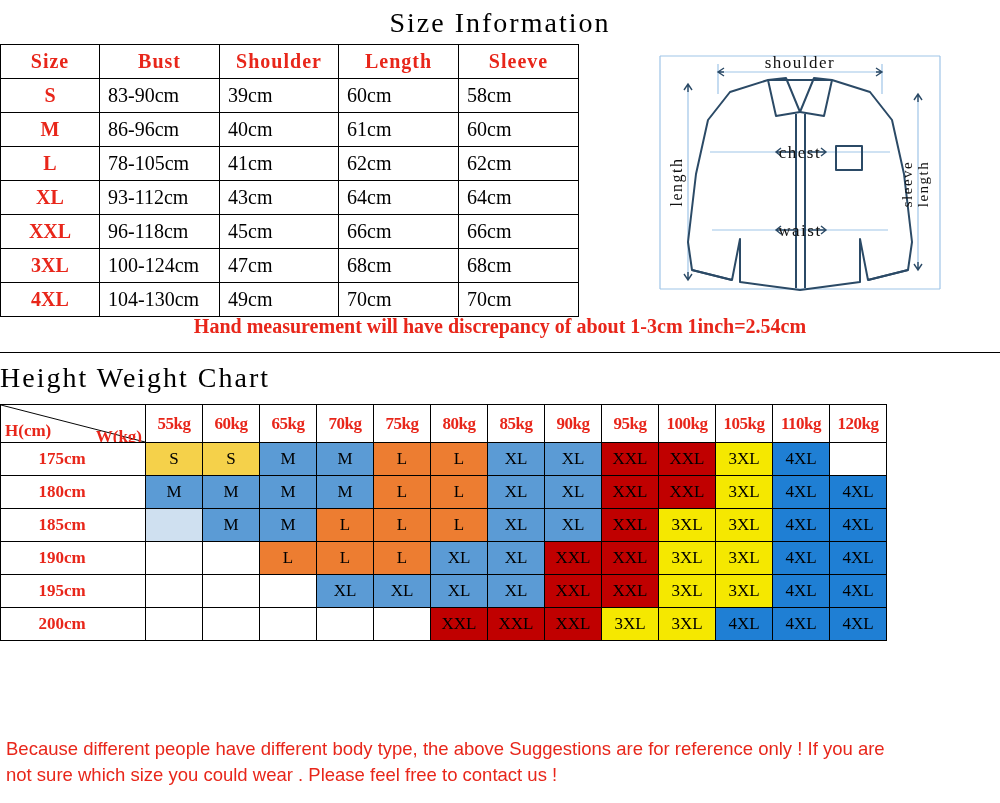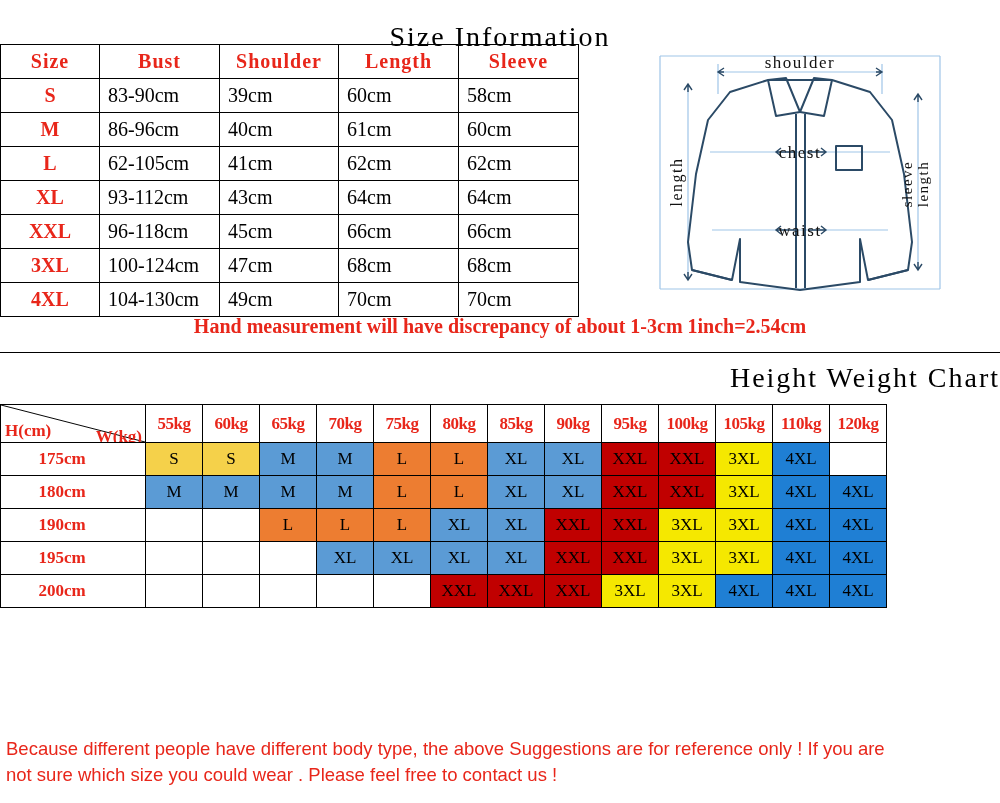--- a/index.html
+++ b/index.html
@@ -27,21 +27,21 @@
     width: 1000px;
     height: 355px;
     box-sizing: border-box;
   }
   .size-title {
     text-align: center;
     font-family: "Liberation Serif", serif;
     font-size: 28px;
     letter-spacing: 2px;
     color: #000;
-    padding-top: 20px;
+    padding-top: 6px;
     height: 36px;
     line-height: 34px;
   }
   .size-table {
     position: absolute;
     left: 0px;
     top: 44px;
     width: 578px;
     border-collapse: collapse;
     table-layout: fixed;
@@ -104,21 +104,21 @@
     height: 278px;
   }
   .shirt-wrap svg { display: block; }
 
   
   .hw-title {
     position: absolute;
     left: 0;
     top: 362px;
     width: 1000px;
-    text-align: right;
+    text-align: left;
     font-size: 28px;
     letter-spacing: 2px;
     font-family: "Liberation Serif", serif;
     color: #000;
   }
   .hw-table {
     position: absolute;
     left: 0;
     top: 404px;
     width: 853px;
@@ -234,21 +234,21 @@
           </tr>
           <tr>
             <td class="sz">M</td>
             <td class="val">86-96cm</td>
             <td class="val">40cm</td>
             <td class="val">61cm</td>
             <td class="val">60cm</td>
           </tr>
           <tr>
             <td class="sz">L</td>
-            <td class="val">62-105cm</td>
+            <td class="val">78-105cm</td>
             <td class="val">41cm</td>
             <td class="val">62cm</td>
             <td class="val">62cm</td>
           </tr>
           <tr>
             <td class="sz">XL</td>
             <td class="val">93-112cm</td>
             <td class="val">43cm</td>
             <td class="val">64cm</td>
             <td class="val">64cm</td>
@@ -414,20 +414,36 @@
           <td class="cell" style="background: rgb(237, 125, 49);">L</td>
           <td class="cell" style="background: rgb(91, 155, 213);">XL</td>
           <td class="cell" style="background: rgb(91, 155, 213);">XL</td>
           <td class="cell" style="background: rgb(192, 0, 0);">XXL</td>
           <td class="cell" style="background: rgb(192, 0, 0);">XXL</td>
           <td class="cell" style="background: rgb(245, 232, 0);">3XL</td>
           <td class="cell" style="background: rgb(31, 127, 212);">4XL</td>
           <td class="cell" style="background: rgb(31, 127, 212);">4XL</td>
         </tr>
         <tr>
+          <td class="h-cell">185cm</td>
+          <td class="cell" style="background: rgb(207, 224, 240);"></td>
+          <td class="cell" style="background: rgb(91, 155, 213);">M</td>
+          <td class="cell" style="background: rgb(91, 155, 213);">M</td>
+          <td class="cell" style="background: rgb(237, 125, 49);">L</td>
+          <td class="cell" style="background: rgb(237, 125, 49);">L</td>
+          <td class="cell" style="background: rgb(237, 125, 49);">L</td>
+          <td class="cell" style="background: rgb(91, 155, 213);">XL</td>
+          <td class="cell" style="background: rgb(91, 155, 213);">XL</td>
+          <td class="cell" style="background: rgb(192, 0, 0);">XXL</td>
+          <td class="cell" style="background: rgb(245, 232, 0);">3XL</td>
+          <td class="cell" style="background: rgb(245, 232, 0);">3XL</td>
+          <td class="cell" style="background: rgb(31, 127, 212);">4XL</td>
+          <td class="cell" style="background: rgb(31, 127, 212);">4XL</td>
+        </tr>
+        <tr>
           <td class="h-cell">190cm</td>
           <td class="cell" style="background: rgb(255, 255, 255);"></td>
           <td class="cell" style="background: rgb(255, 255, 255);"></td>
           <td class="cell" style="background: rgb(237, 125, 49);">L</td>
           <td class="cell" style="background: rgb(237, 125, 49);">L</td>
           <td class="cell" style="background: rgb(237, 125, 49);">L</td>
           <td class="cell" style="background: rgb(91, 155, 213);">XL</td>
           <td class="cell" style="background: rgb(91, 155, 213);">XL</td>
           <td class="cell" style="background: rgb(192, 0, 0);">XXL</td>
           <td class="cell" style="background: rgb(192, 0, 0);">XXL</td>

